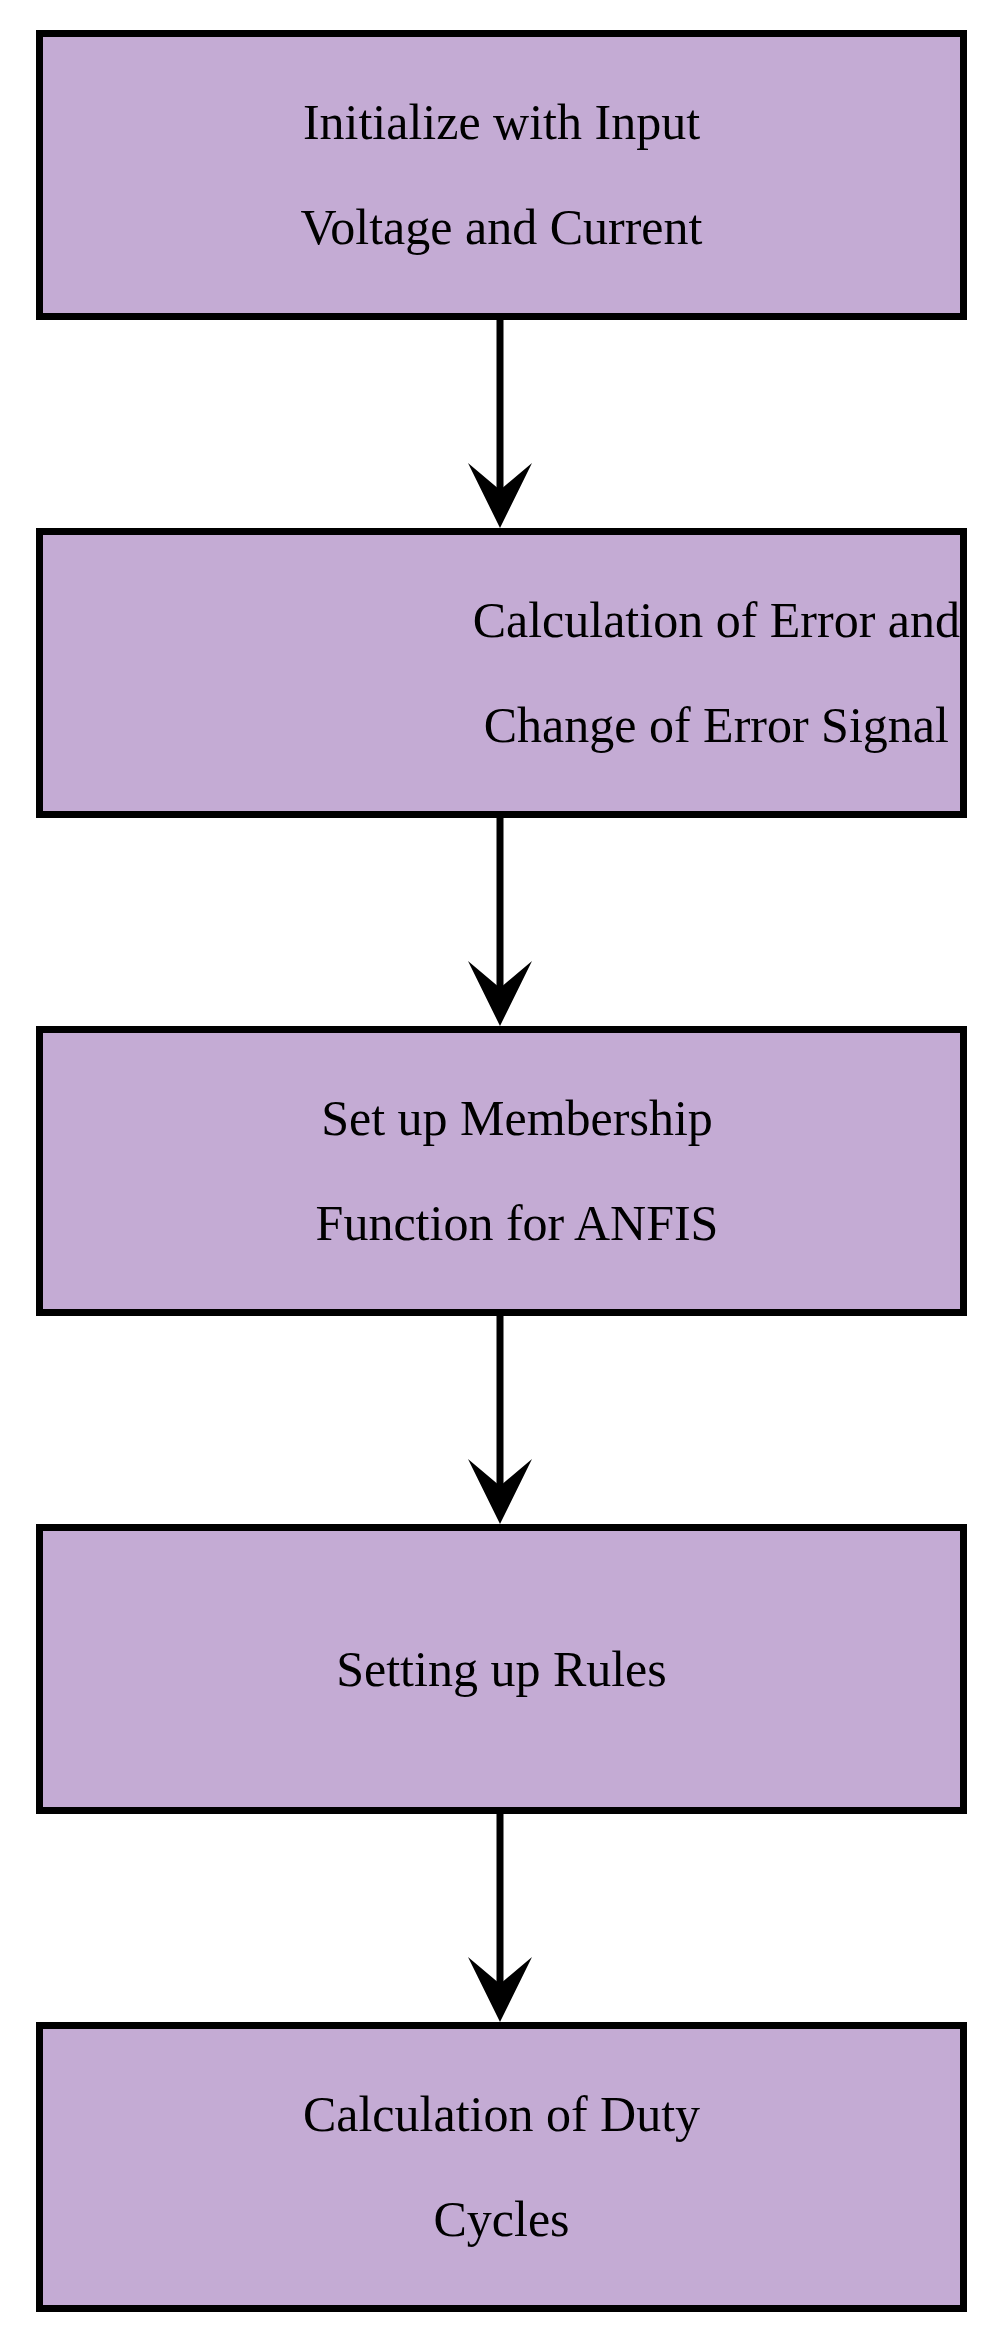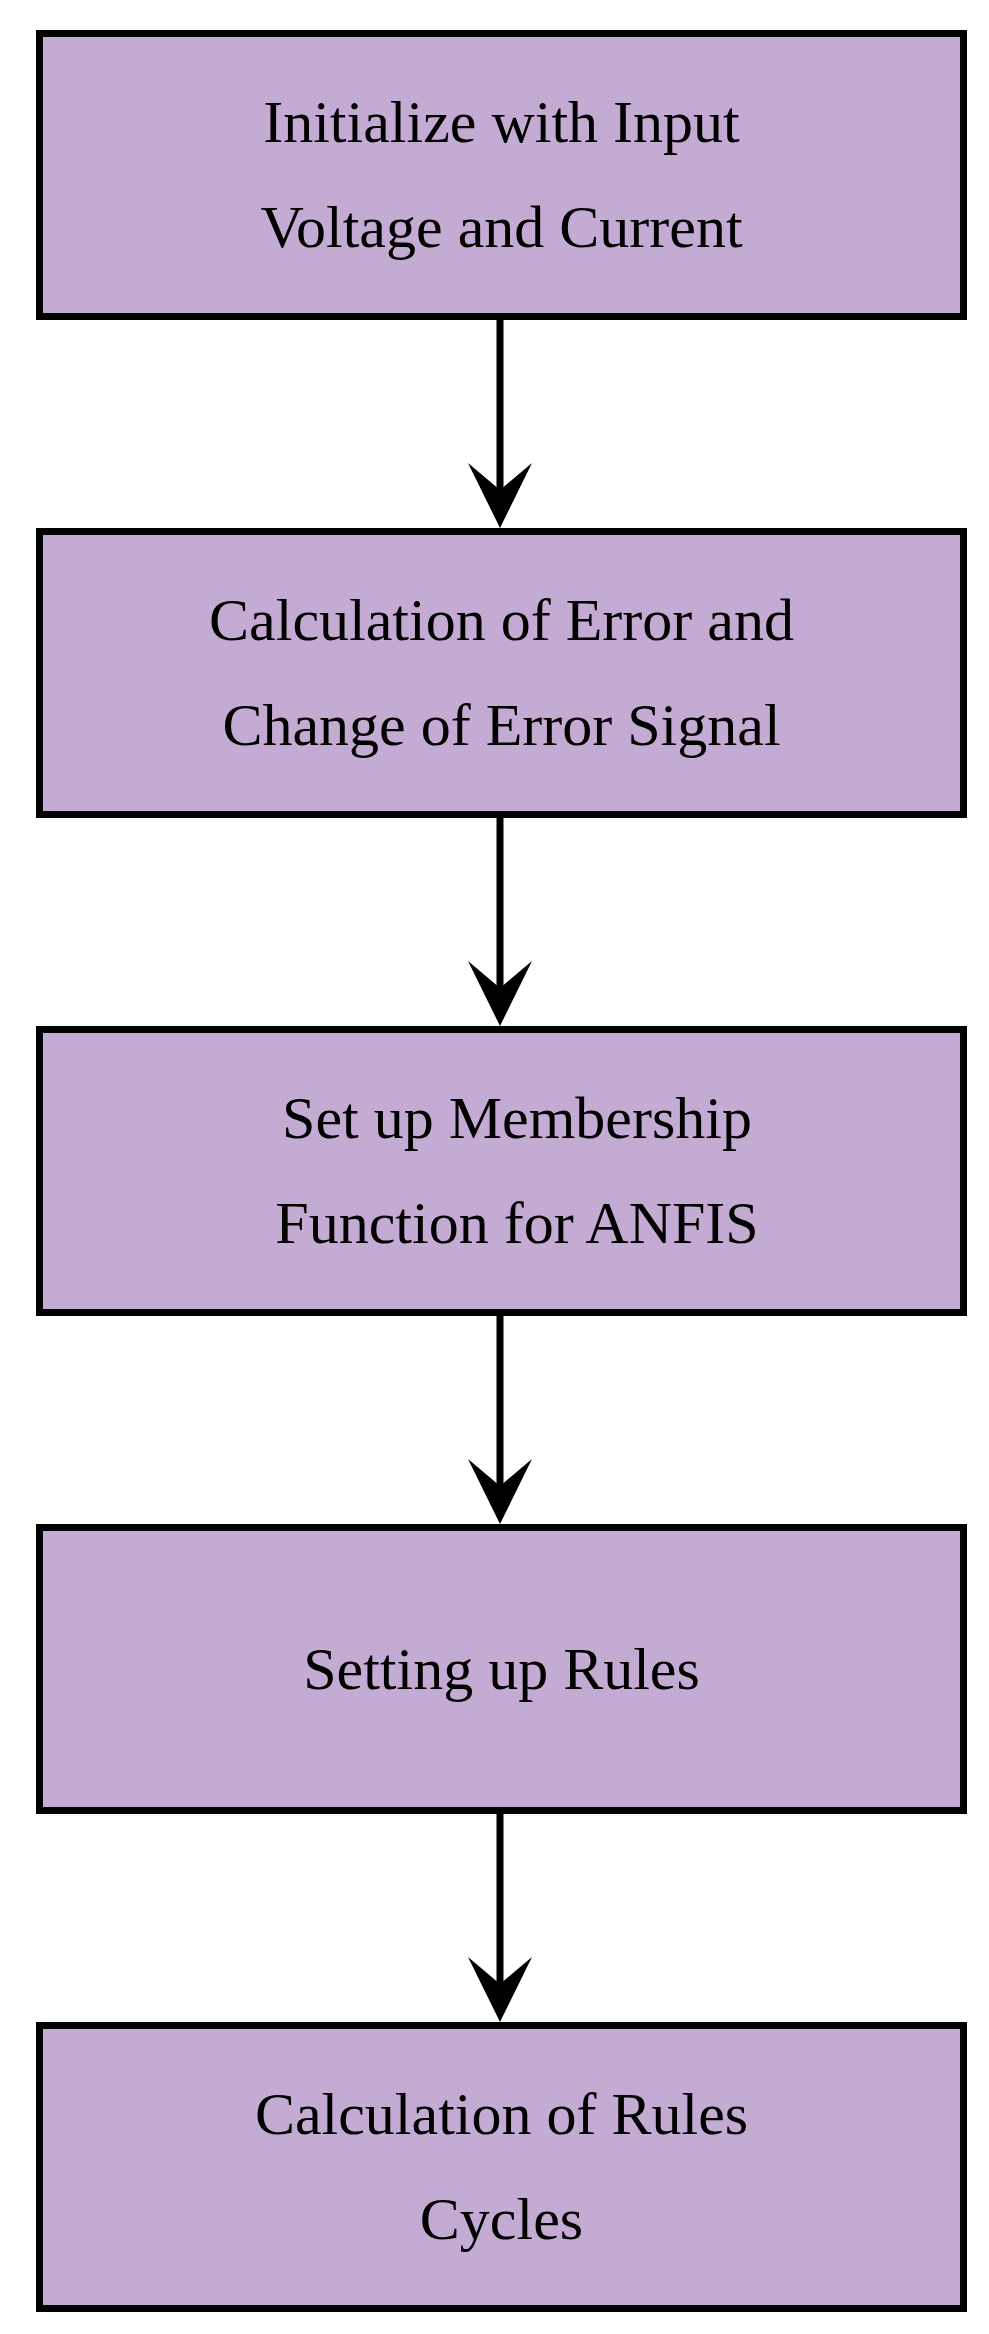--- a/index.html
+++ b/index.html
@@ -22,27 +22,27 @@
     background: #c4abd4;
     border: 7px solid #000000;
     box-sizing: border-box;
     display: flex;
     align-items: center;
     justify-content: center;
     text-align: center;
   }
   .flow-box .label {
     font-family: "Liberation Serif", "DejaVu Serif", serif;
-    font-size: 60px;
+    font-size: 50px;
     line-height: 105px;
     color: #000000;
     white-space: pre-line;
   }
   .box-1 { top: 30px; }
-  .box-2 { top: 528px; }
+  .box-2 { top: 528px; justify-content: flex-end; }
   .box-3 { top: 1026px; padding-left: 31px; }
   .box-4 { top: 1524px; }
   .box-5 { top: 2022px; }
 
   .flow-arrow {
     position: absolute;
     left: 468px;
     width: 64px;
     height: 208px;
   }
@@ -89,17 +89,17 @@
   <div class="flow-box box-4">
     <div class="label">Setting up Rules</div>
   </div>
 
   <svg class="flow-arrow arrow-4" viewBox="0 0 64 208" xmlns="http://www.w3.org/2000/svg">
     <line x1="32" y1="0" x2="32" y2="176" stroke="#000000" stroke-width="7"></line>
     <polygon points="32,208 0,143 32,170 64,143" fill="#000000"></polygon>
   </svg>
 
   <div class="flow-box box-5">
-    <div class="label">Calculation of Rules
+    <div class="label">Calculation of Duty
 Cycles</div>
   </div>
 
 </div>
 
 </body></html>

